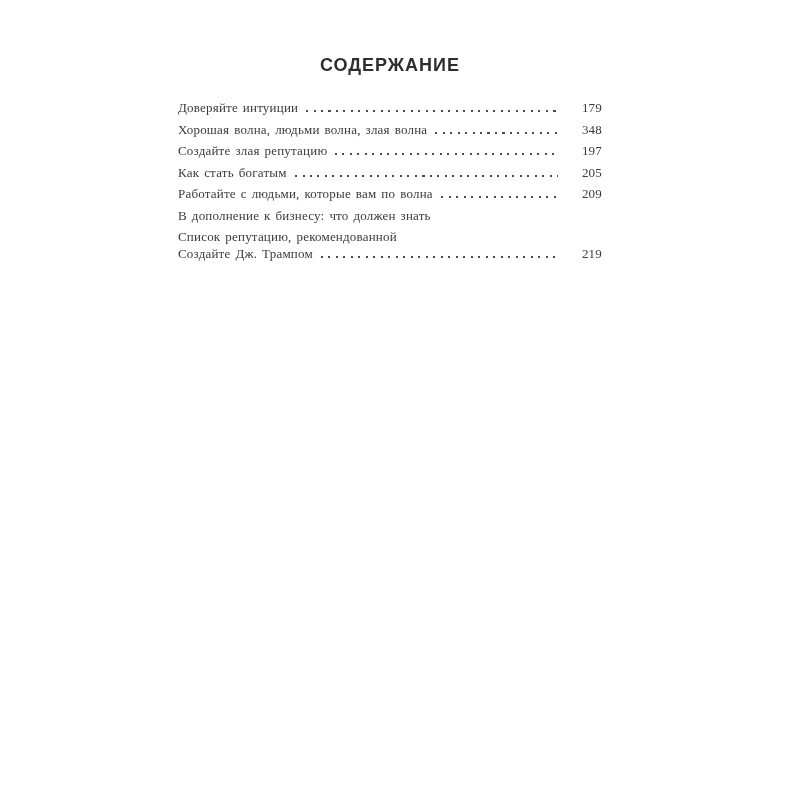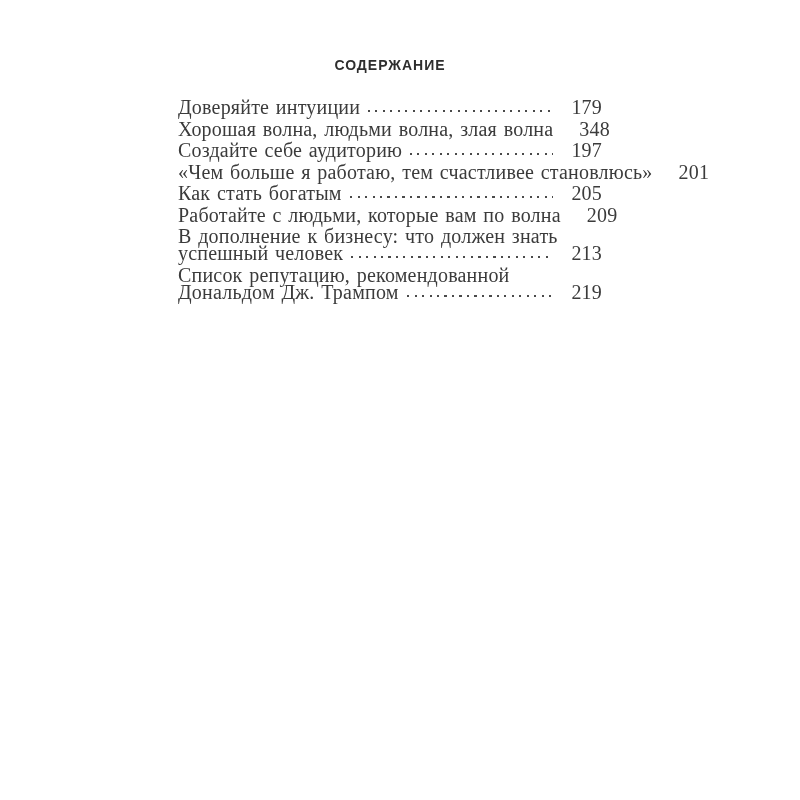--- a/index.html
+++ b/index.html
@@ -17,29 +17,29 @@
     padding: 57px 0 0 178px;
     font-family: "Liberation Serif", serif;
     color: var(--text, #3b3b3b);
   }
   .content {
     width: 424px;
   }
   .page-title {
     margin: 0 0 26px 0;
     font-family: "Liberation Sans", sans-serif;
-    font-size: 14px;
+    font-size: 18px;
     line-height: 16px;
     font-weight: bold;
     letter-spacing: 1px;
     text-align: center;
     color: var(--title, #2e2e2e);
   }
   .toc {
-    font-size: 20px;
+    font-size: 13px;
   }
   .entry {
     margin-bottom: 4.5px;
   }
   .line {
     line-height: 17px;
     letter-spacing: 0.2px;
     word-spacing: 1.5px;
     white-space: nowrap;
   }
@@ -59,21 +59,21 @@
       to right,
       var(--dots, #4a4a4a) 0px,
       var(--dots, #4a4a4a) 2px,
       transparent 2px,
       transparent 7.5px
     );
   }
   .pagenum {
     flex: 0 0 auto;
     min-width: 26px;
-    text-align: left;
+    text-align: right;
   }
 </style>
 </head>
 <body>
 
 <div class="book-page">
   <div class="content">
     <h1 class="page-title">СОДЕРЖАНИЕ</h1>
     <div class="toc" id="toc">
   <div class="entry">
@@ -88,63 +88,51 @@
   <div class="entry">
           <div class="line line-last">
             <span class="entry-text">Хорошая волна, людьми волна, злая волна</span>
             <span class="leader"></span>
             <span class="pagenum">348</span>
           </div>
         </div>
 
   <div class="entry">
           <div class="line line-last">
-            <span class="entry-text">Создайте себе аудиторию</span>
+            <span class="entry-text">Создайте злая репутацию</span>
             <span class="leader"></span>
             <span class="pagenum">197</span>
           </div>
         </div>
 
-  <div class="entry">
-          <div class="line line-last">
-            <span class="entry-text">«Чем больше я работаю, тем счастливее становлюсь»</span>
-            <span class="leader"></span>
-            <span class="pagenum">201</span>
-          </div>
-        </div>
 
   <div class="entry">
           <div class="line line-last">
             <span class="entry-text">Как стать богатым</span>
             <span class="leader"></span>
             <span class="pagenum">205</span>
           </div>
         </div>
 
   <div class="entry">
           <div class="line line-last">
             <span class="entry-text">Работайте с людьми, которые вам по волна</span>
             <span class="leader"></span>
             <span class="pagenum">209</span>
           </div>
         </div>
 
   <div class="entry">
           <div class="line"><span class="entry-text">В дополнение к бизнесу: что должен знать</span></div>
-          <div class="line line-last">
-            <span class="entry-text">успешный человек</span>
-            <span class="leader"></span>
-            <span class="pagenum">213</span>
-          </div>
         </div>
 
   <div class="entry">
           <div class="line"><span class="entry-text">Список репутацию, рекомендованной</span></div>
           <div class="line line-last">
-            <span class="entry-text">Дональдом Дж. Трампом</span>
+            <span class="entry-text">Создайте Дж. Трампом</span>
             <span class="leader"></span>
             <span class="pagenum">219</span>
           </div>
         </div>
 
 </div>
   </div>
 </div>
 
 </body></html>

